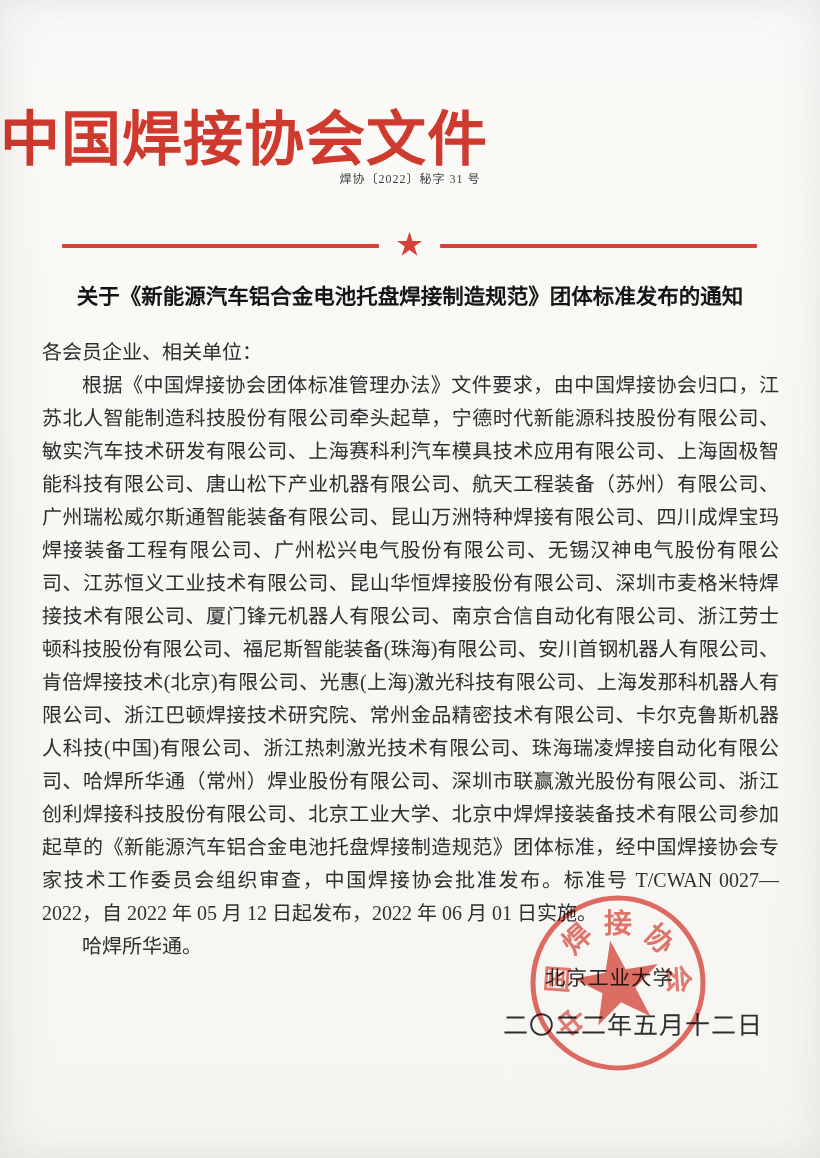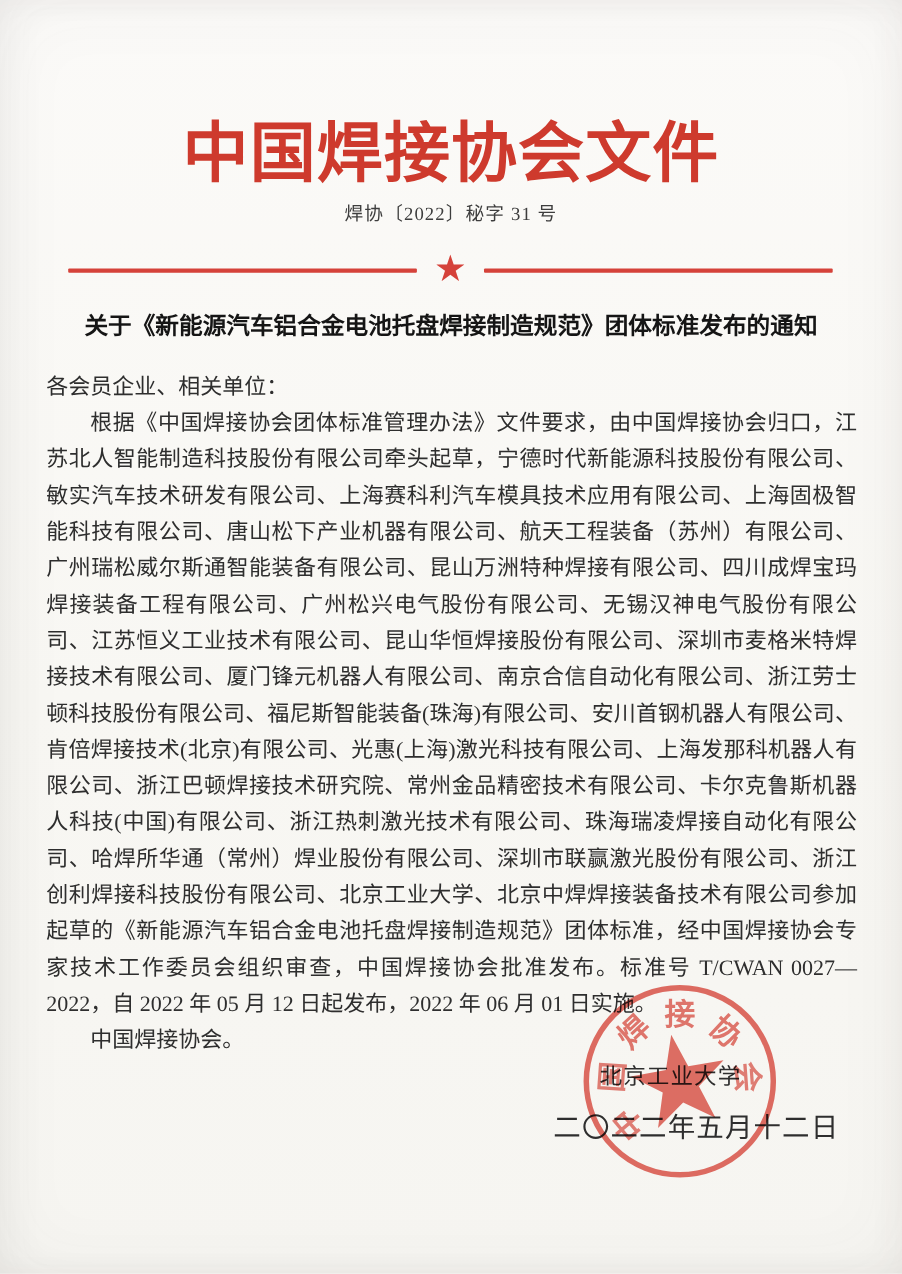--- a/index.html
+++ b/index.html
@@ -17,31 +17,30 @@
   
   .page::after {
     content: "";
     position: absolute; inset: 0;
     pointer-events: none;
     box-shadow: inset 0 0 70px rgba(80,75,70,0.05), inset 14px 0 30px rgba(80,75,70,0.04), inset -10px 0 26px rgba(80,75,70,0.03);
   }
 
   .letterhead {
     position: absolute; top: 90px; left: 0; width: 100%;
-    text-align: center;
     font-size: 60px; font-weight: 700; letter-spacing: 1px;
     color: var(--header-red, #ce3a2d);
     font-family: "Liberation Serif", "DejaVu Serif", serif;
     white-space: nowrap;
   }
 
   .doc-number {
-    position: absolute; top: 180px; left: 0; width: 100%;
+    position: absolute; top: 169px; left: 0; width: 100%;
     text-align: center;
-    font-size: 17px; letter-spacing: 1px;
+    font-size: 12px; letter-spacing: 1px;
     color: #3d3d3d;
   }
 
   .star-divider {
     position: absolute; top: 232px; left: 62px; width: 695px; height: 28px;
     display: flex; align-items: center;
   }
   .rule-line {
     flex: 1; height: 4px;
     background: var(--rule-red, #d5423a);
@@ -108,21 +107,21 @@
     <div class="rule-line"></div>
     <span class="divider-star">★</span>
     <div class="rule-line"></div>
   </div>
 
   <div class="notice-title">关于《新能源汽车铝合金电池托盘焊接制造规范》团体标准发布的通知</div>
 
   <div class="body-block">
     <p>各会员企业、相关单位：</p>
     <p class="indent">根据《中国焊接协会团体标准管理办法》文件要求，由中国焊接协会归口，江苏北人智能制造科技股份有限公司牵头起草，宁德时代新能源科技股份有限公司、敏实汽车技术研发有限公司、上海赛科利汽车模具技术应用有限公司、上海固极智能科技有限公司、唐山松下产业机器有限公司、航天工程装备（苏州）有限公司、广州瑞松威尔斯通智能装备有限公司、昆山万洲特种焊接有限公司、四川成焊宝玛焊接装备工程有限公司、广州松兴电气股份有限公司、无锡汉神电气股份有限公司、江苏恒义工业技术有限公司、昆山华恒焊接股份有限公司、深圳市麦格米特焊接技术有限公司、厦门锋元机器人有限公司、南京合信自动化有限公司、浙江劳士顿科技股份有限公司、福尼斯智能装备(珠海)有限公司、安川首钢机器人有限公司、肯倍焊接技术(北京)有限公司、光惠(上海)激光科技有限公司、上海发那科机器人有限公司、浙江巴顿焊接技术研究院、常州金品精密技术有限公司、卡尔克鲁斯机器人科技(中国)有限公司、浙江热刺激光技术有限公司、珠海瑞凌焊接自动化有限公司、哈焊所华通（常州）焊业股份有限公司、深圳市联赢激光股份有限公司、浙江创利焊接科技股份有限公司、北京工业大学、北京中焊焊接装备技术有限公司参加起草的《新能源汽车铝合金电池托盘焊接制造规范》团体标准，经中国焊接协会专家技术工作委员会组织审查，中国焊接协会批准发布。标准号 T/CWAN 0027—2022，自 2022 年 05 月 12 日起发布，2022 年 06 月 01 日实施。</p>
-    <p class="indent">中国焊接协会。</p>
+    <p class="indent">哈焊所华通。</p>
   </div>
 
   <div class="signer">北京工业大学</div>
 
   <div class="issue-date">二〇二二年五月十二日</div>
 
   <svg class="seal" viewBox="0 0 182 182">
     <circle cx="91" cy="91" r="85" fill="none" stroke="#dd4b40" stroke-width="5" opacity="0.92"></circle>
     <path d="M90,45 L100.3,75.8 L132.8,76.1 L106.7,95.4 L116.5,126.4 L90,107.6 L63.5,126.4 L73.3,95.4 L47.2,76.1 L79.7,75.8 Z" fill="#dd4b40" opacity="0.9" transform="rotate(-10 91 93) translate(1 3)"></path>
     <text x="45" y="129" font-size="28" text-anchor="middle" dominant-baseline="central" transform="rotate(-130 45 129)" opacity="0.8">中</text>

